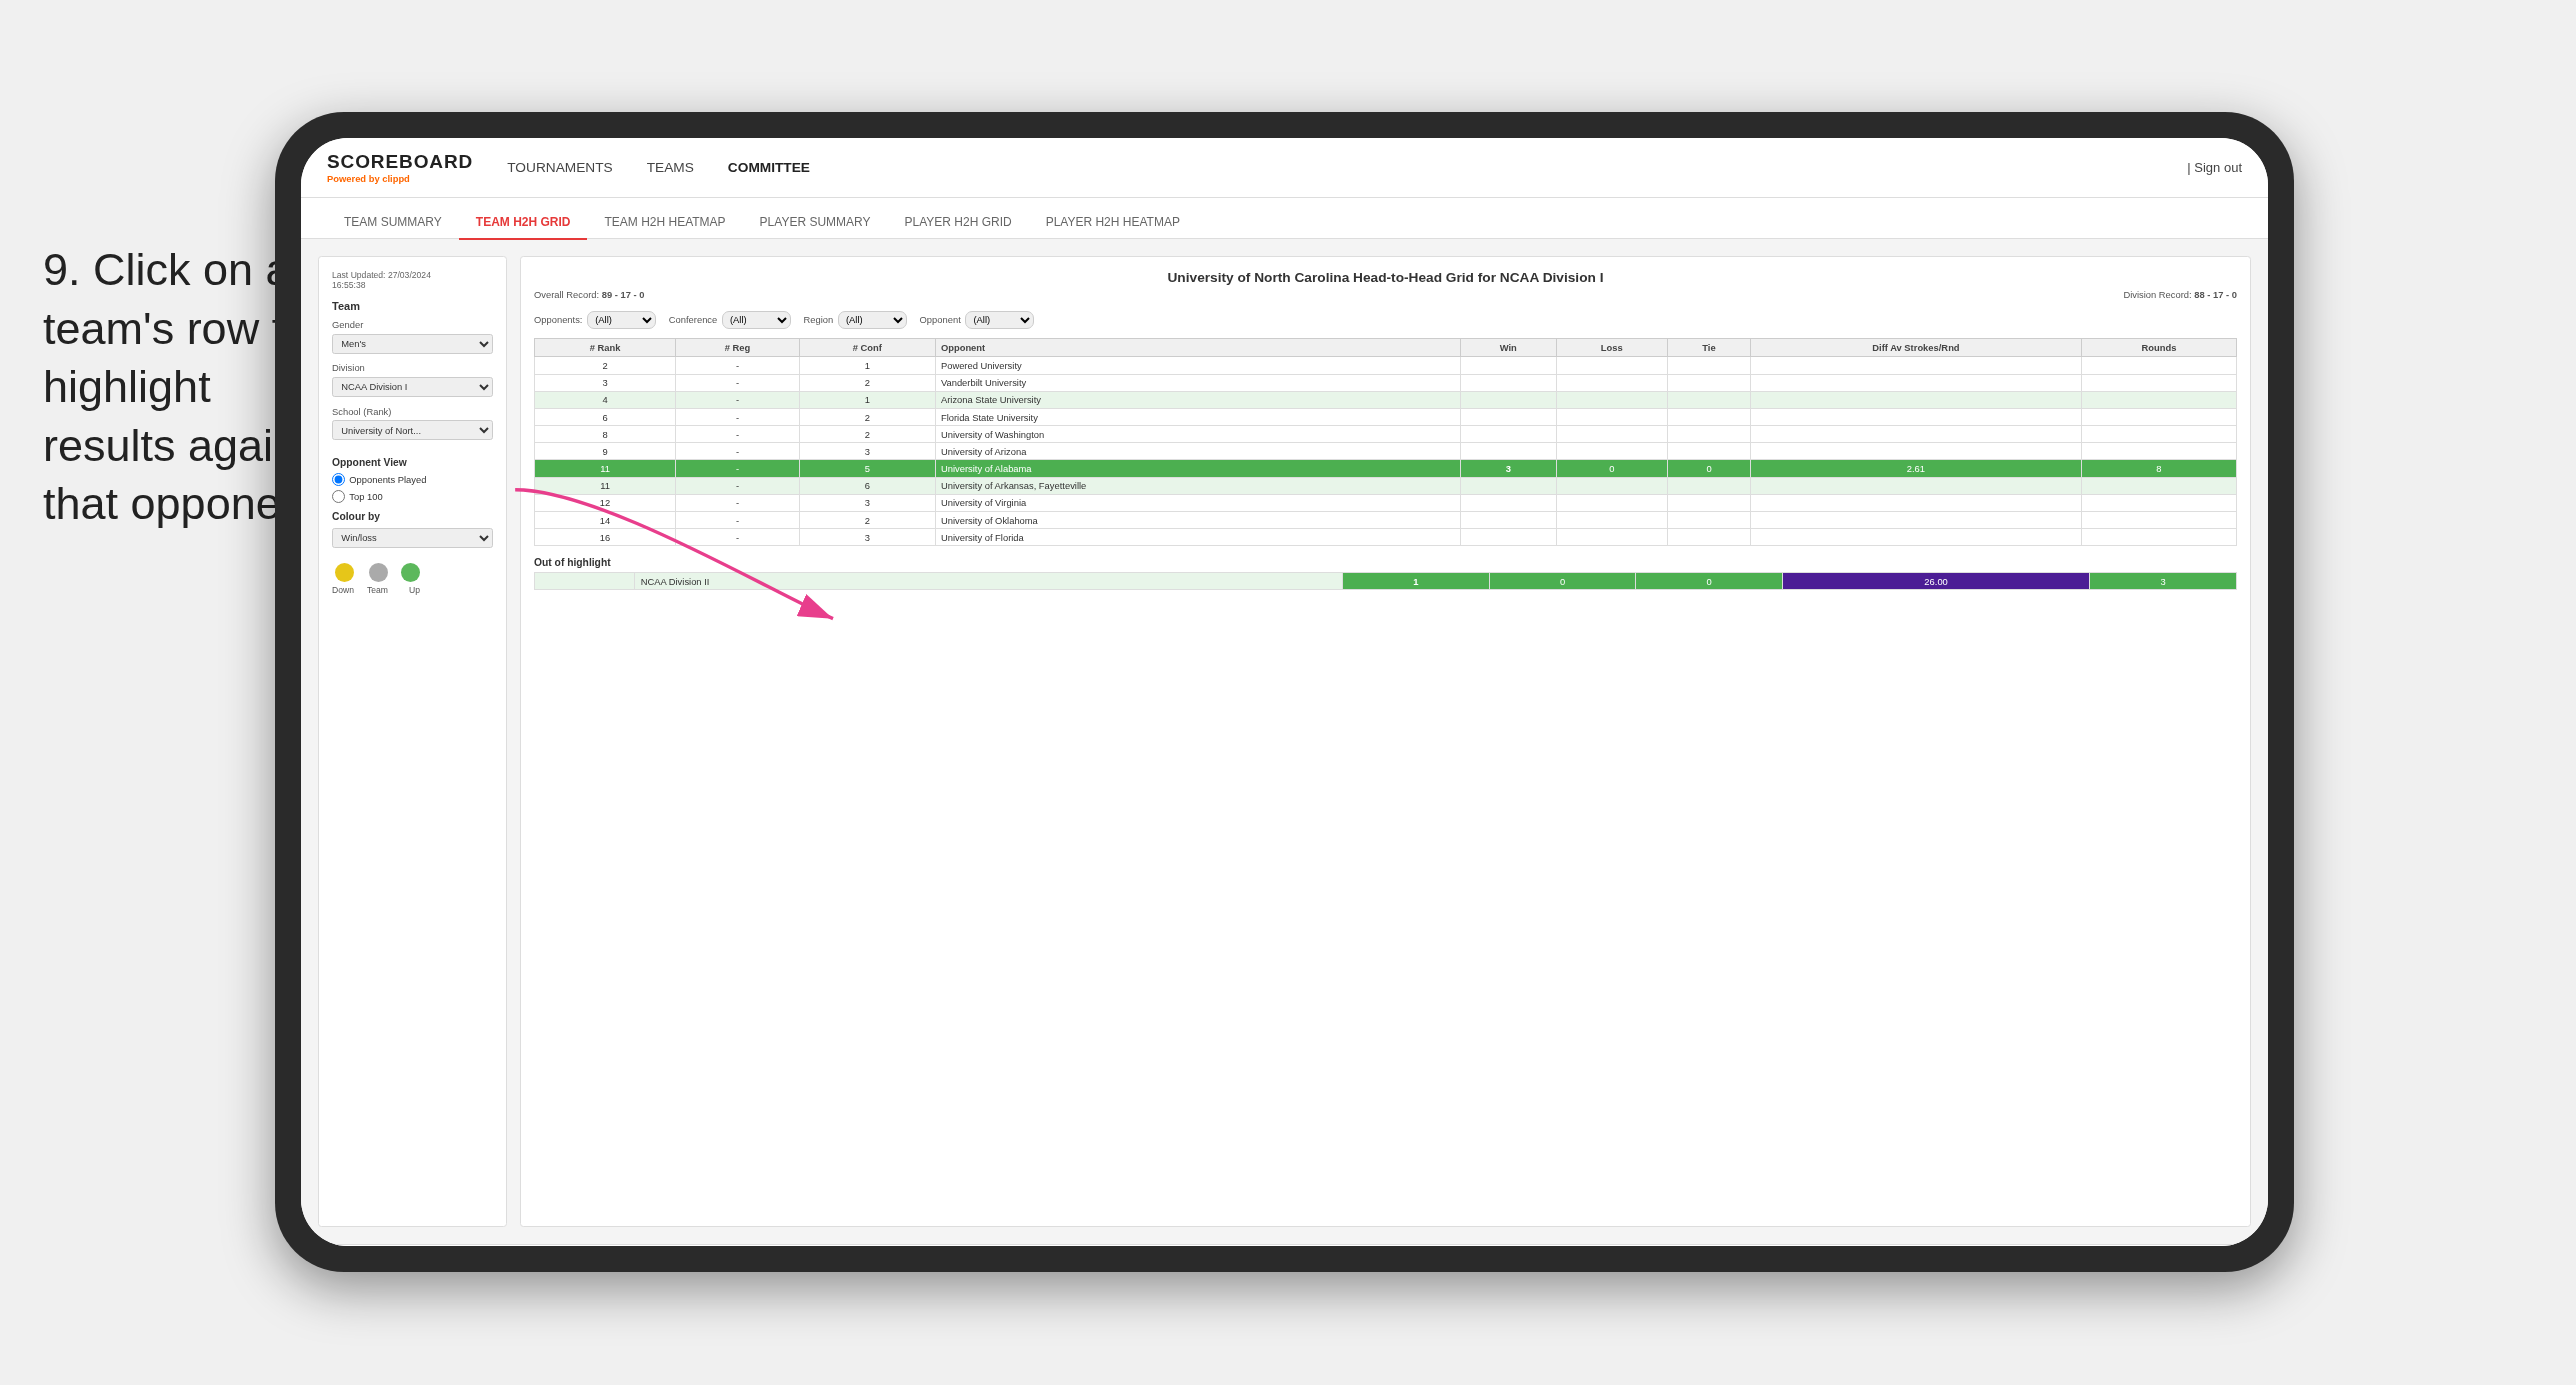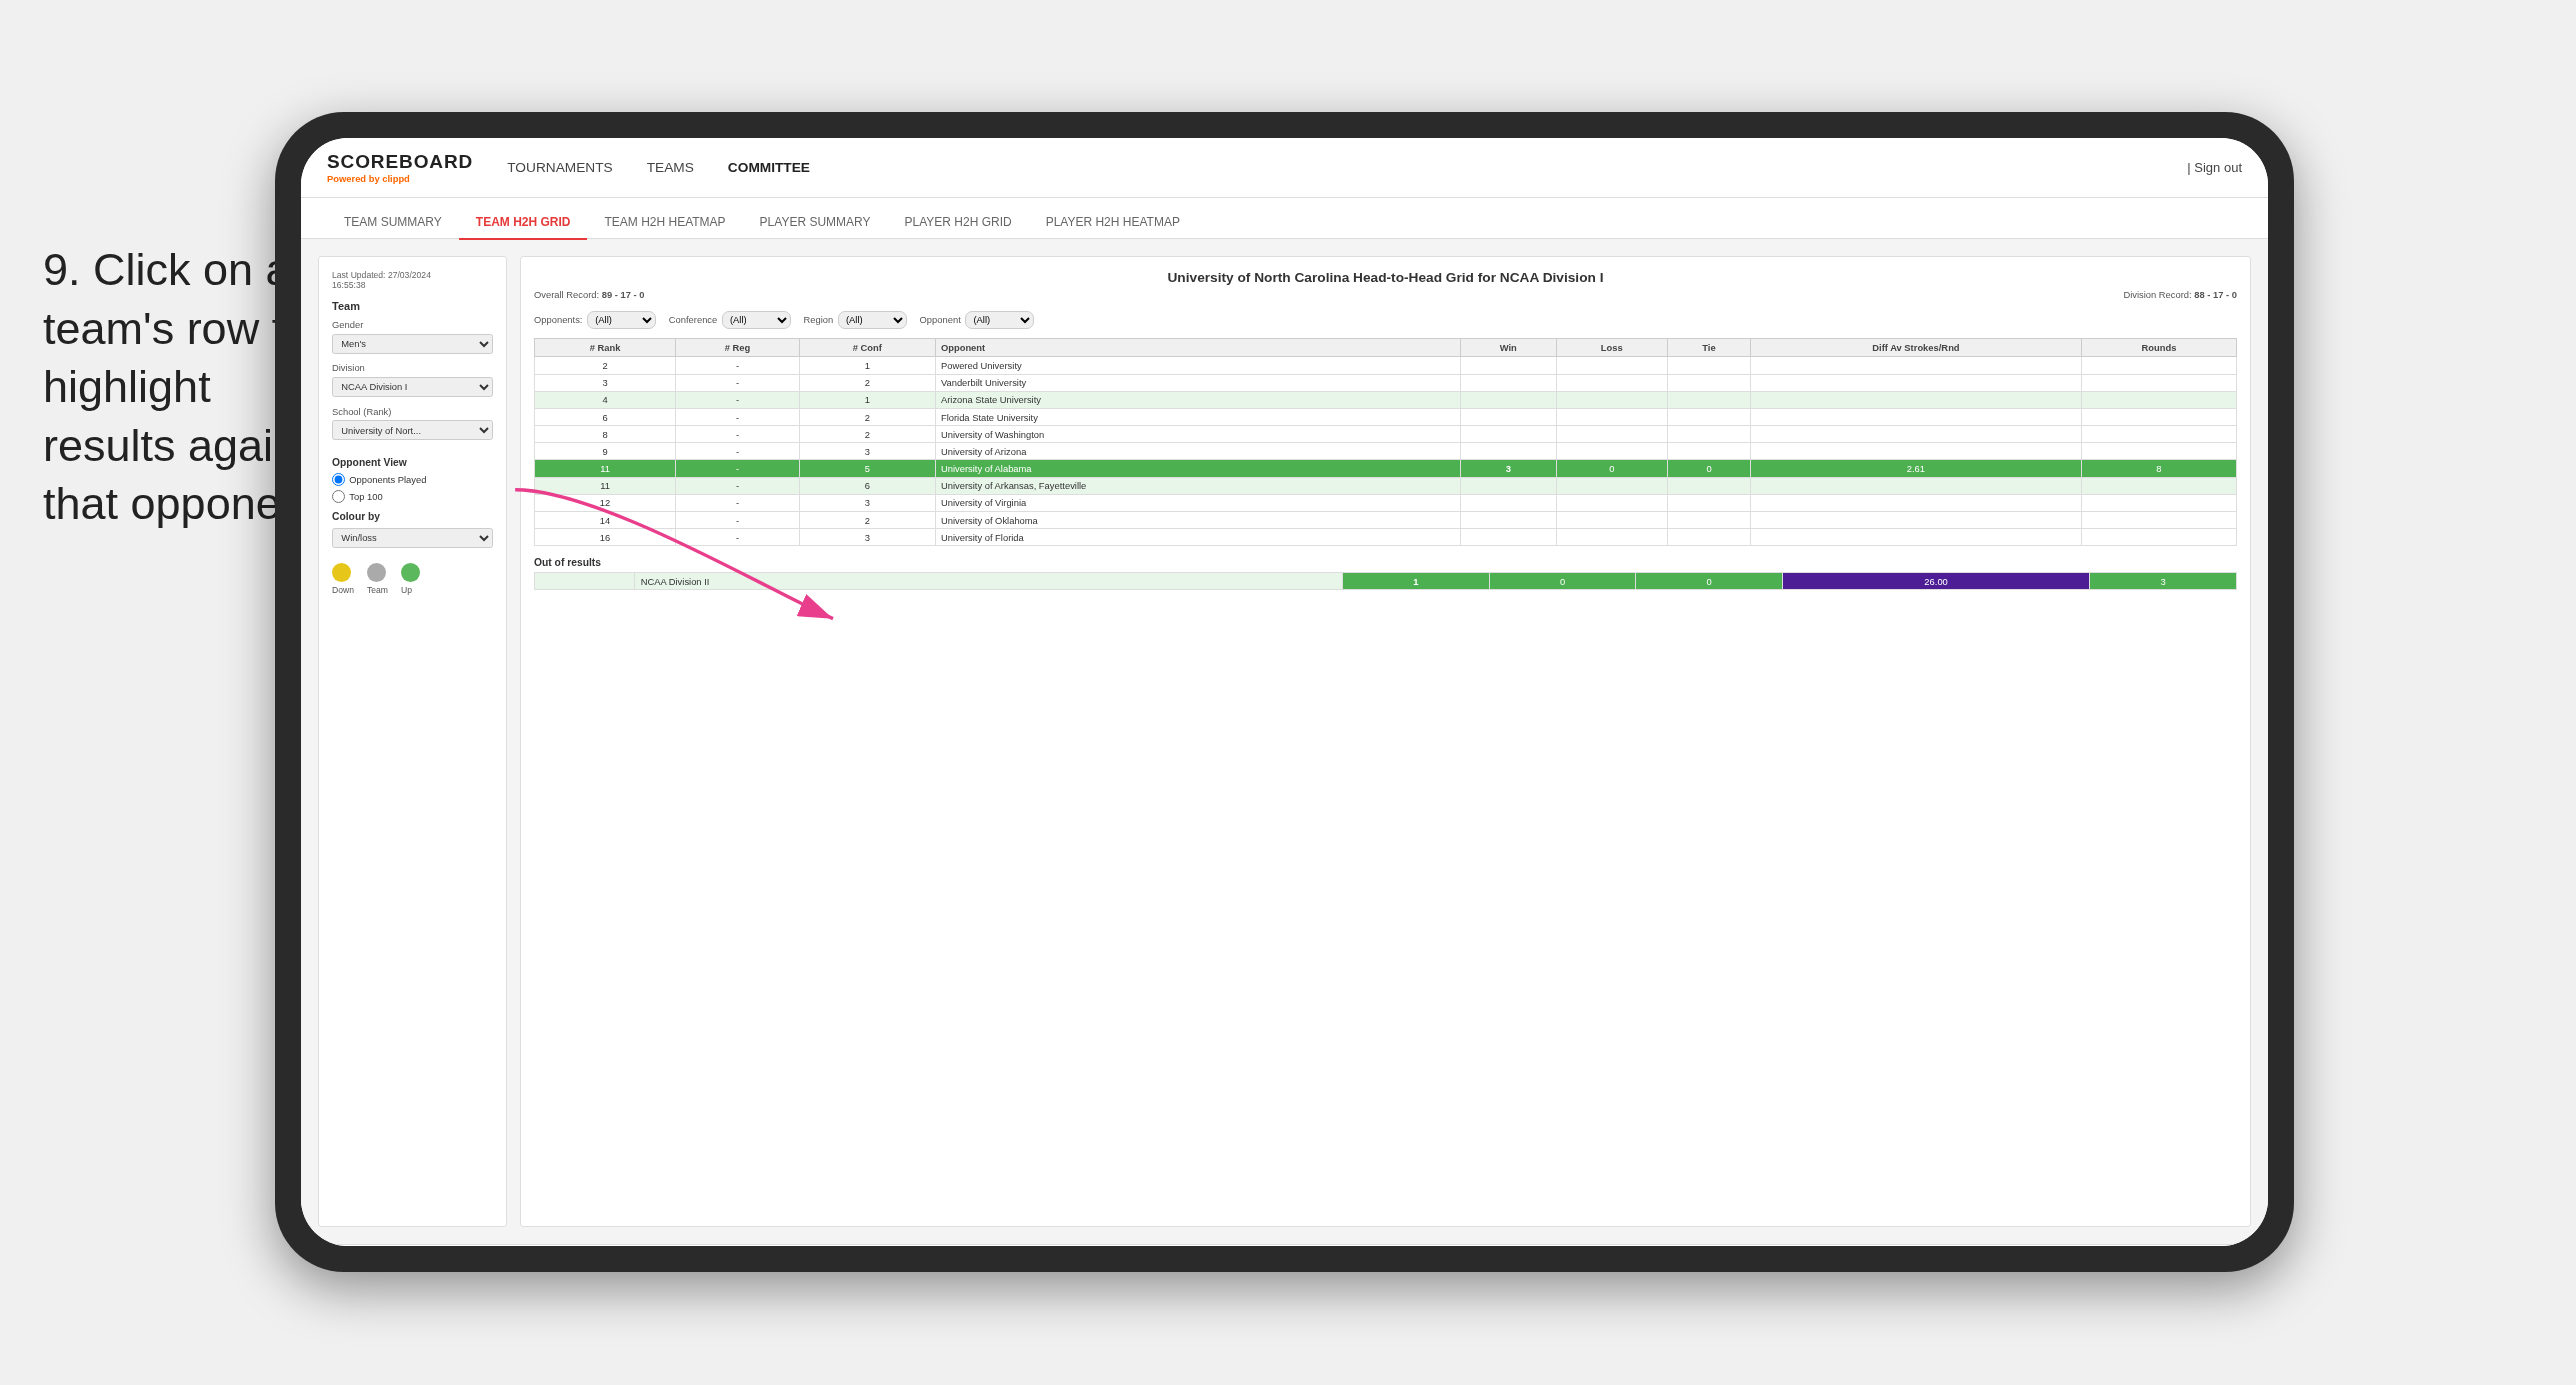--- a/index.html
+++ b/index.html
@@ -205,21 +205,21 @@
     .legend-dots {
       display: flex;
       gap: 13px;
       align-items: center;
       margin-top: 6.9px;
     }
 
     .legend-item {
       display: flex;
       flex-direction: column;
-      align-items: flex-start;
+      align-items: flex-end;
       gap: 2.6px;
       font-size: 8.6px;
       color: #555;
     }
 
     .legend-dot {
       width: 19px;
       height: 19px;
       border-radius: 50%;
     }
@@ -587,21 +587,21 @@
       <td style=""></td>
       <td style=""></td>
       <td style=""></td>
       <td style=""></td>
       <td style=""></td>
     </tr>
             </tbody>
         </table>
 
         <div style="margin-top:10.3px;">
-          <div style="font-size:10.3px;font-weight:bold;color:#333;margin-bottom:4.3px;">Out of results</div>
+          <div style="font-size:10.3px;font-weight:bold;color:#333;margin-bottom:4.3px;">Out of highlight</div>
           <table class="data-table">
             <tbody>
               <tr class="row-division">
                 <td colspan="3"></td>
                 <td class="td-name">NCAA Division II</td>
                 <td style="background:#4caf50;color:#fff;font-weight:bold;">1</td>
                 <td style="background:#4caf50;color:#fff;">0</td>
                 <td style="background:#4caf50;color:#fff;">0</td>
                 <td style="background:#4c1d95;color:#fff;">26.00</td>
                 <td style="background:#4caf50;color:#fff;">3</td>

